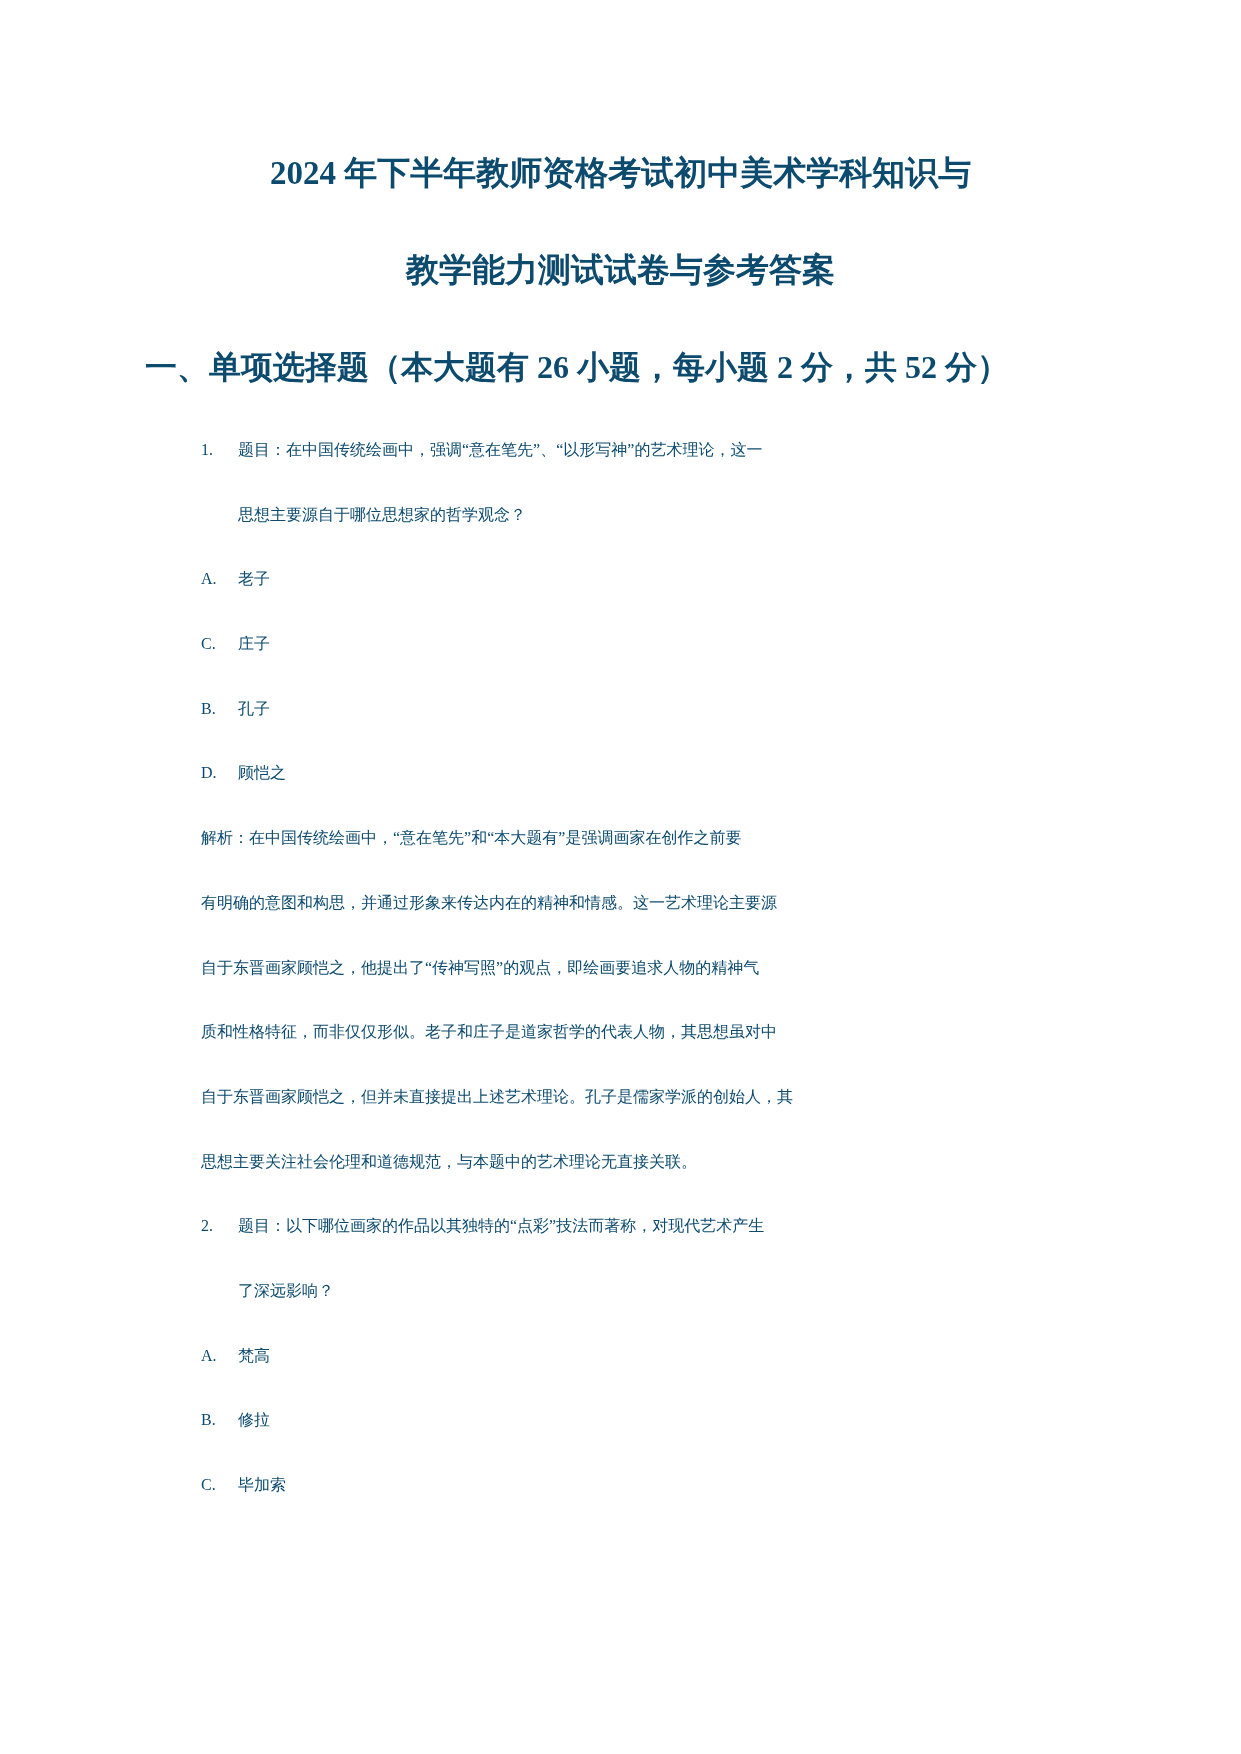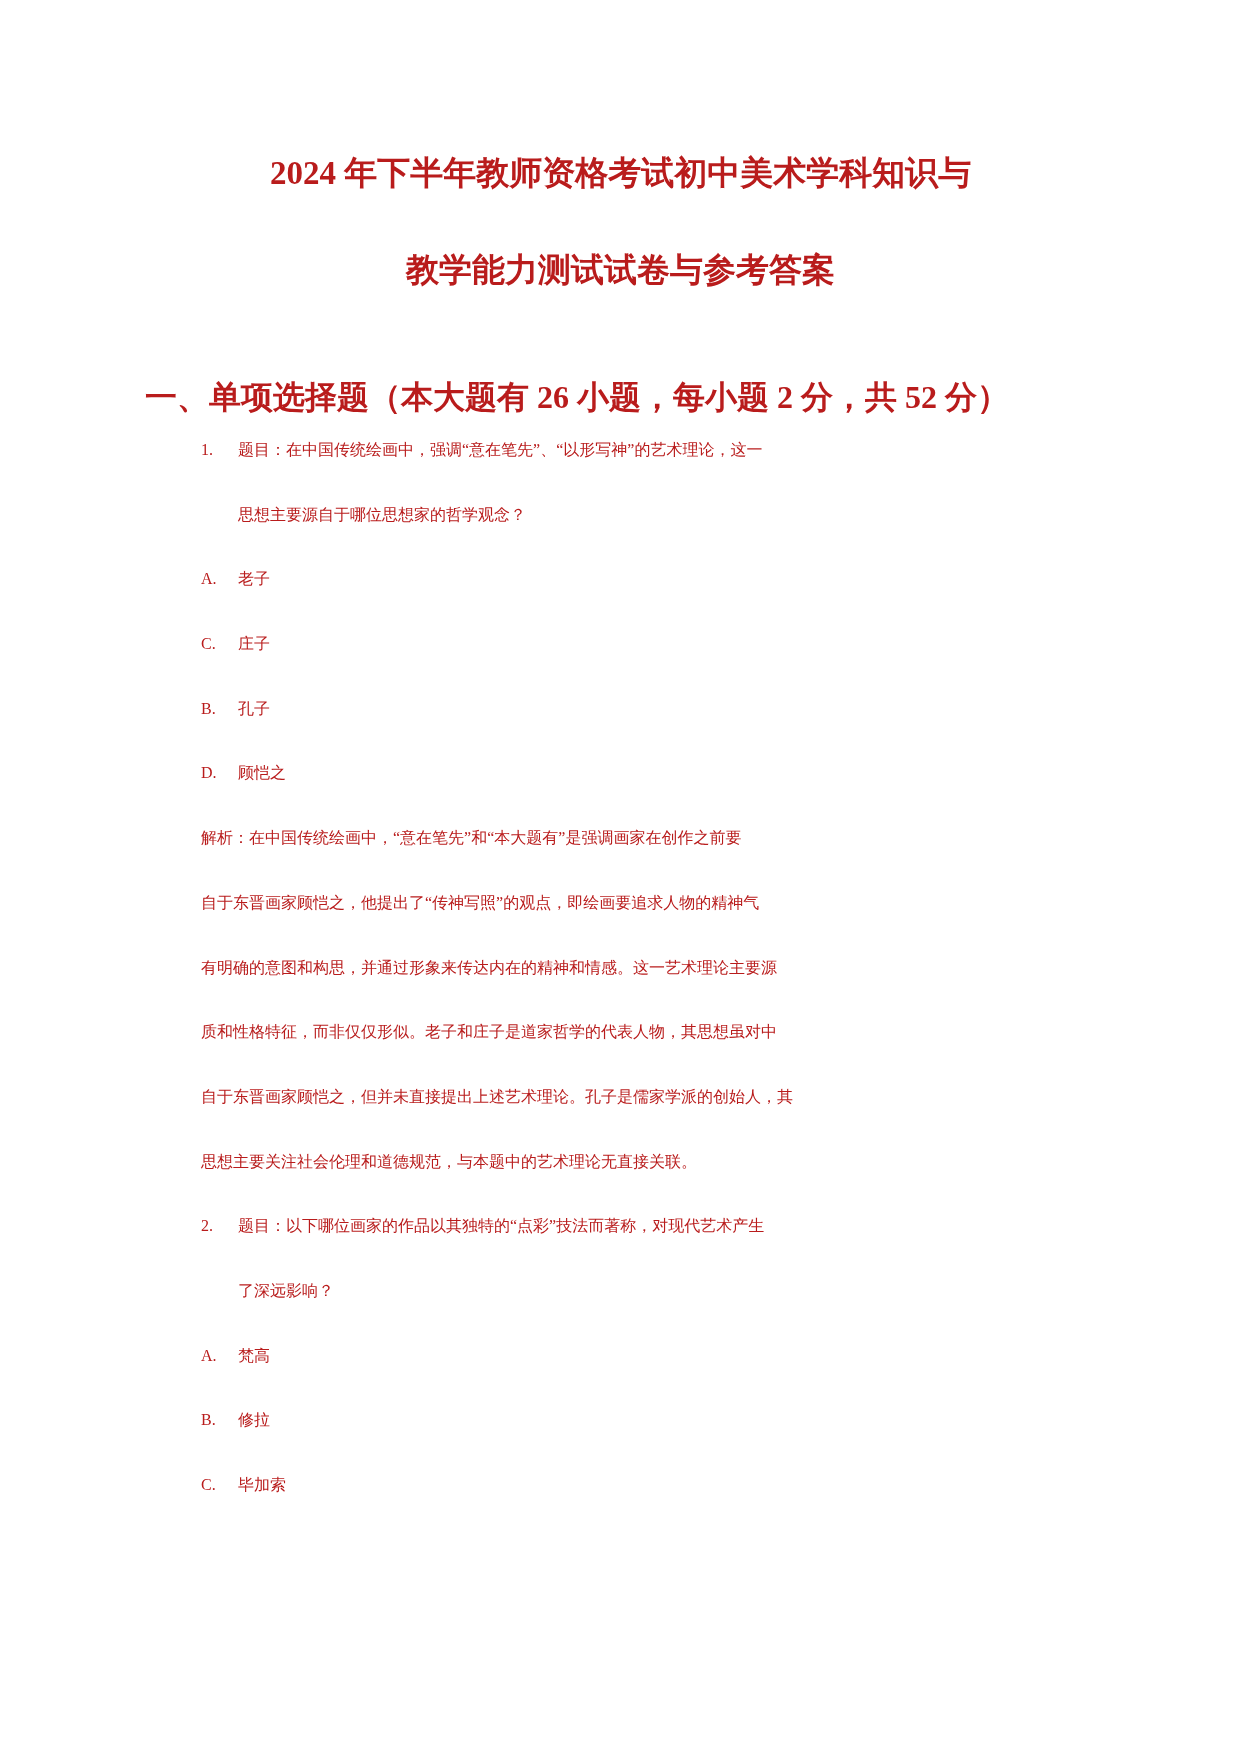--- a/index.html
+++ b/index.html
@@ -5,21 +5,21 @@
   html, body {
     margin: 0;
     padding: 0;
     background: #ffffff;
   }
   .page {
     position: relative;
     width: 1022px;
     height: 1754px;
     background: #ffffff;
-    color: #b91c1c;
+    color: #0c4a6e;
     font-family: "Liberation Serif", "DejaVu Serif", serif;
     overflow: hidden;
   }
   .doc-title {
     position: absolute;
     left: 0;
     width: 1241px;
     text-align: center;
     font-size: 33px;
     font-weight: 700;
@@ -29,21 +29,20 @@
   #title-line-1 { top: 152px; }
   #title-line-2 { top: 249px; }
   .section-heading {
     position: absolute;
     top: 347px;
     left: 145px;
     font-size: 32px;
     font-weight: 700;
     line-height: 40px;
     white-space: nowrap;
-    margin-top: 30px;
   }
   .body-lines {
     position: absolute;
     top: 418px;
     left: 0;
     width: 1241px;
   }
   .bline {
     height: 64.7px;
     line-height: 64.7px;
@@ -86,22 +85,22 @@
     </div>
     <div class="bline">
       <span class="olabel">B.</span><span>孔子</span>
     </div>
     <div class="bline">
       <span class="olabel">D.</span><span>顾恺之</span>
     </div>
 
 
     <div class="bline">解析：在中国传统绘画中，“意在笔先”和“本大题有”是强调画家在创作之前要</div>
+    <div class="bline">有明确的意图和构思，并通过形象来传达内在的精神和情感。这一艺术理论主要源</div>
     <div class="bline">自于东晋画家顾恺之，他提出了“传神写照”的观点，即绘画要追求人物的精神气</div>
-    <div class="bline">有明确的意图和构思，并通过形象来传达内在的精神和情感。这一艺术理论主要源</div>
     <div class="bline">质和性格特征，而非仅仅形似。老子和庄子是道家哲学的代表人物，其思想虽对中</div>
     <div class="bline">自于东晋画家顾恺之，但并未直接提出上述艺术理论。孔子是儒家学派的创始人，其</div>
     <div class="bline">思想主要关注社会伦理和道德规范，与本题中的艺术理论无直接关联。</div>
 
     <div class="bline">
       <span class="qnum">2.</span><span>题目：以下哪位画家的作品以其独特的“点彩”技法而著称，对现代艺术产生</span>
     </div>
     <div class="bline cont">了深远影响？</div>
 
     <div class="bline">

